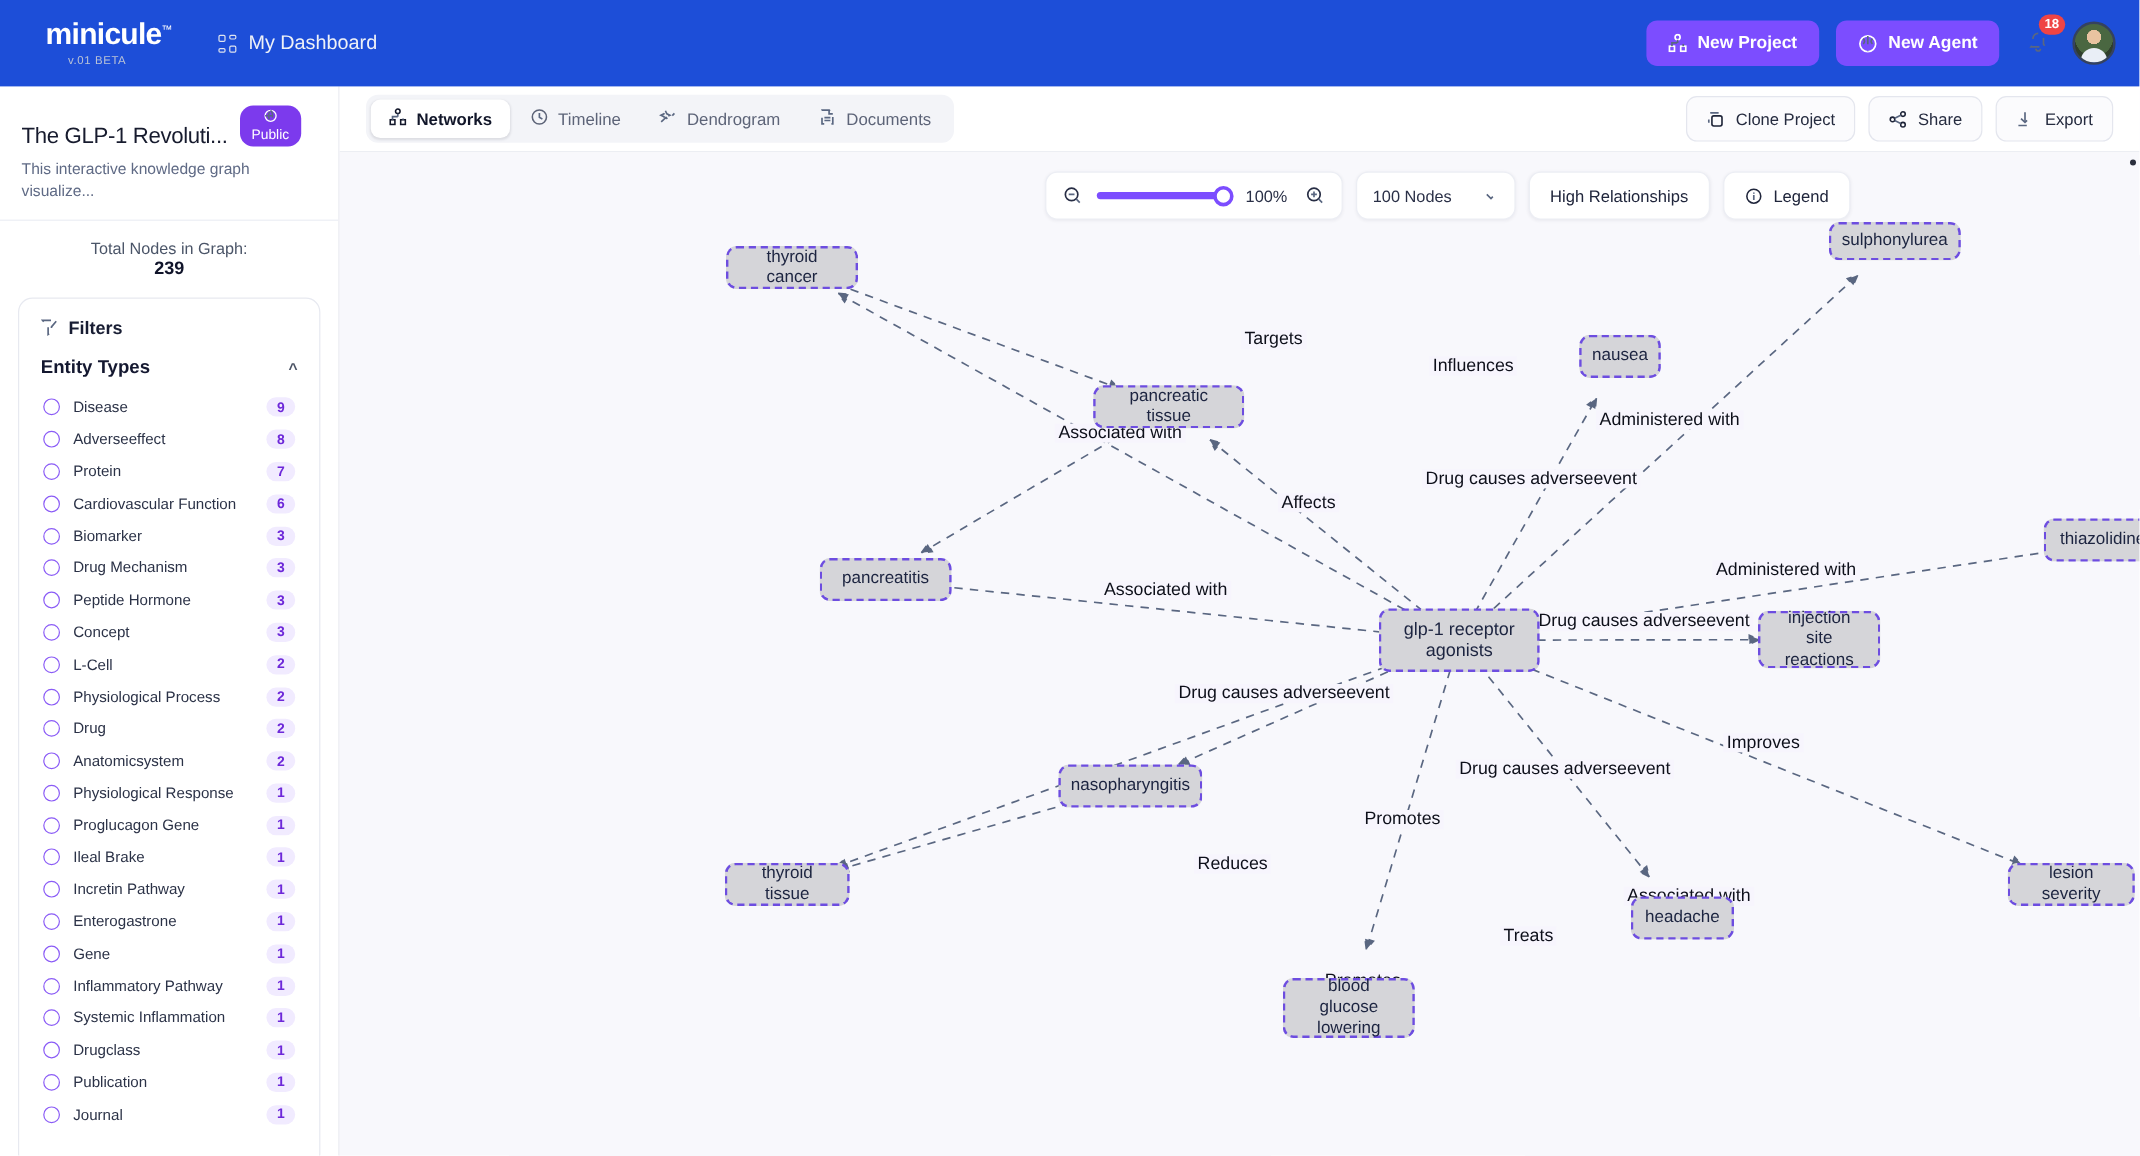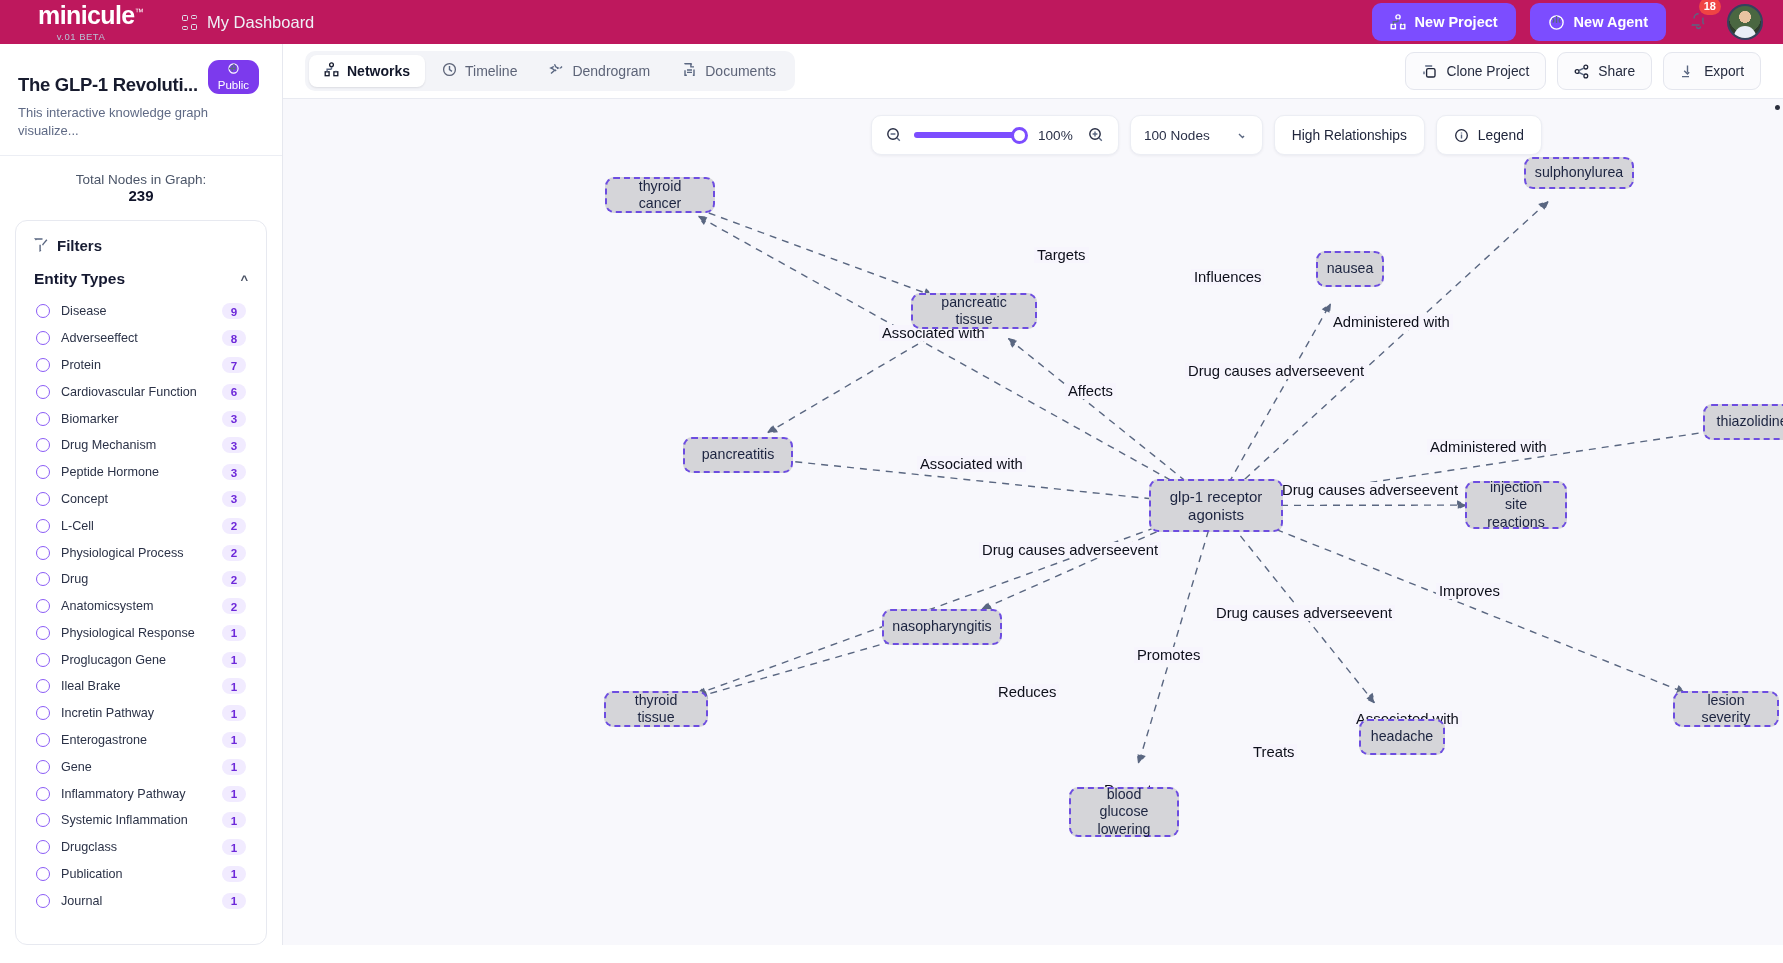--- a/index.html
+++ b/index.html
@@ -4,21 +4,21 @@
 <style>
   * { box-sizing: border-box; margin: 0; padding: 0; }
   html, body {
     width: 1783px; height: 963px;
     font-family: "Liberation Sans", sans-serif;
     background: #ffffff; overflow: hidden;
   }
 
   
   .topbar {
-    height: 44px; background: #be185d;
+    height: 72px; background: #1d4ed8;
     display: flex; align-items: center; padding: 0 20px;
     position: relative; z-index: 40;
   }
   .brand { width: 120px; padding-left: 18px; }
   .brand-name {
     color: #ffffff; font-size: 25px; font-weight: 700;
     letter-spacing: -0.6px; line-height: 1; position: relative; display:inline-block;
   }
   .brand-tm { font-size: 9px; vertical-align: super; font-weight: 400; }
   .brand-ver {
@@ -64,21 +64,21 @@
   
   .body { display: flex; height: calc(963px - 62px); }
 
   
   .sidebar {
     width: 283px; background: #ffffff; border-right: 1px solid #e6e8ef;
     display: flex; flex-direction: column; overflow: hidden;
   }
   .proj-head { padding: 14px 18px 16px 18px; border-bottom: 1px solid #eceef4; }
   .proj-title-row { display: flex; align-items: center; gap: 10px; }
-  .proj-title { font-size: 18.5px; font-weight: 700; color: #171b2e; letter-spacing: -0.3px; margin-top: 16px; }
+  .proj-title { font-size: 18.5px; font-weight: 400; color: #171b2e; letter-spacing: -0.3px; margin-top: 16px; }
   .pill-public {
     background: #7c3aed; color: #fff; font-size: 11.5px; font-weight: 400;
     border-radius: 11px; padding: 3px 10px; display: flex; align-items: center; gap: 5px; flex-direction: column;
   }
   .proj-desc { font-size: 13px; color: #5f6a85; margin-top: 8px; line-height: 1.35; }
   .total-row {
     display: flex; align-items: center; justify-content: space-between;
     padding: 16px 20px 14px 20px;
     flex-direction: column;
   }

